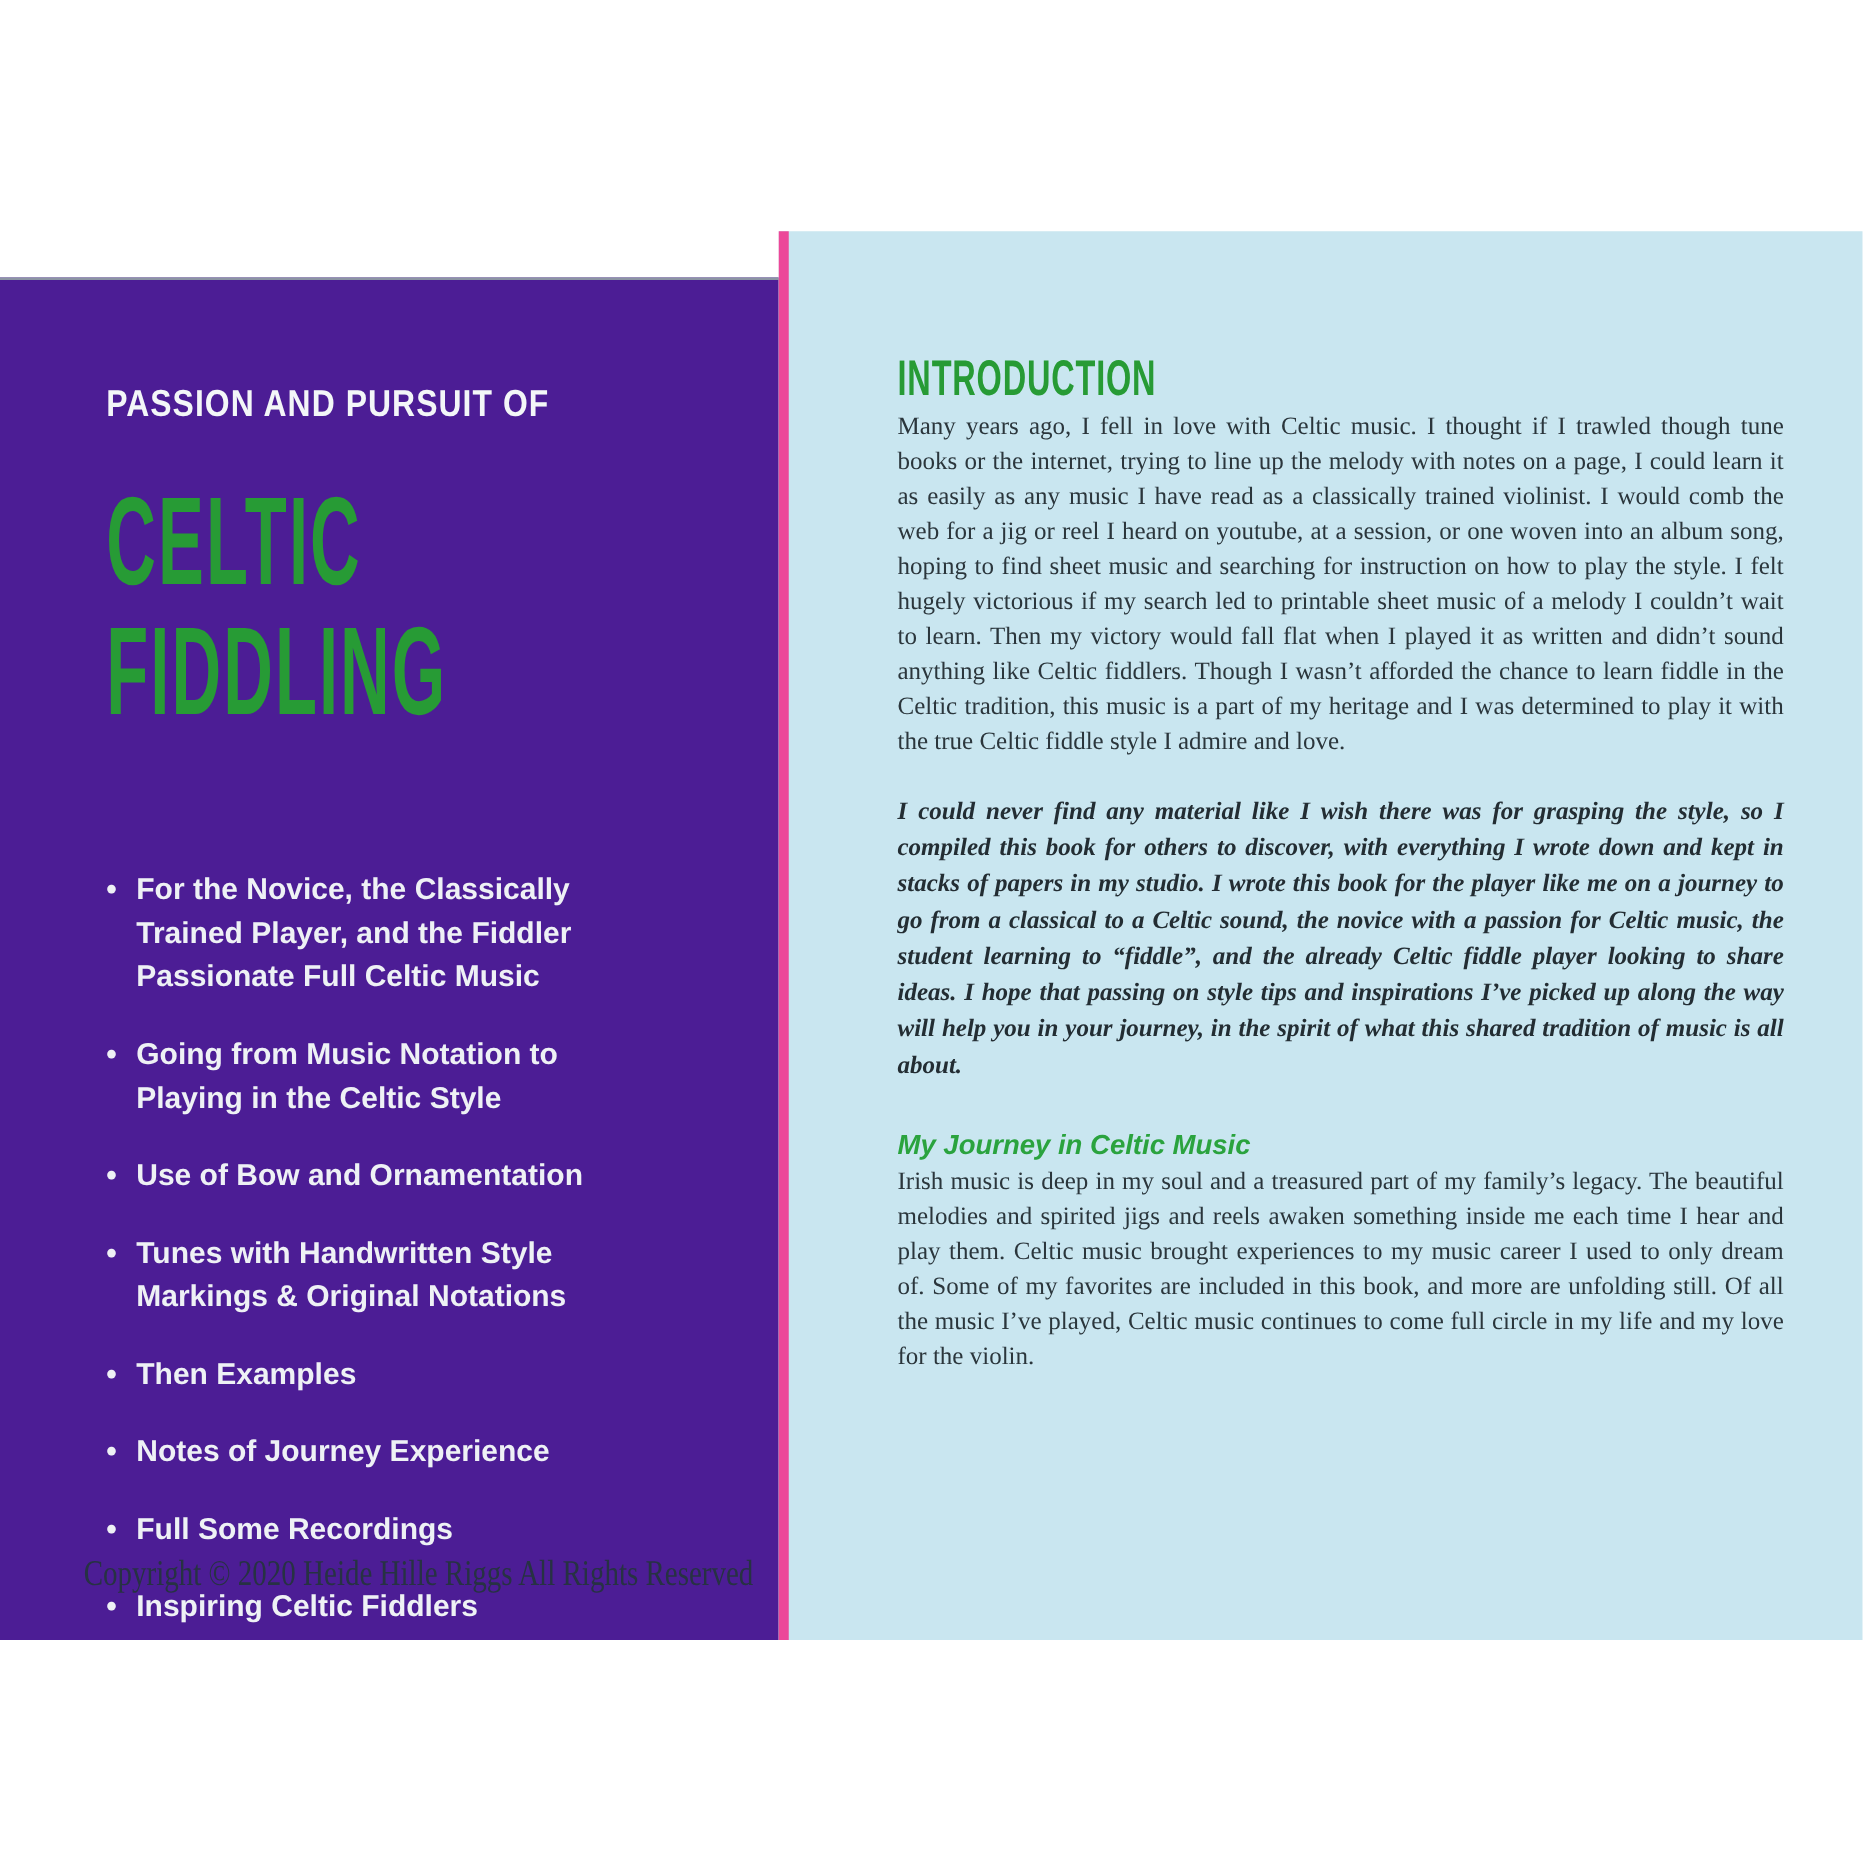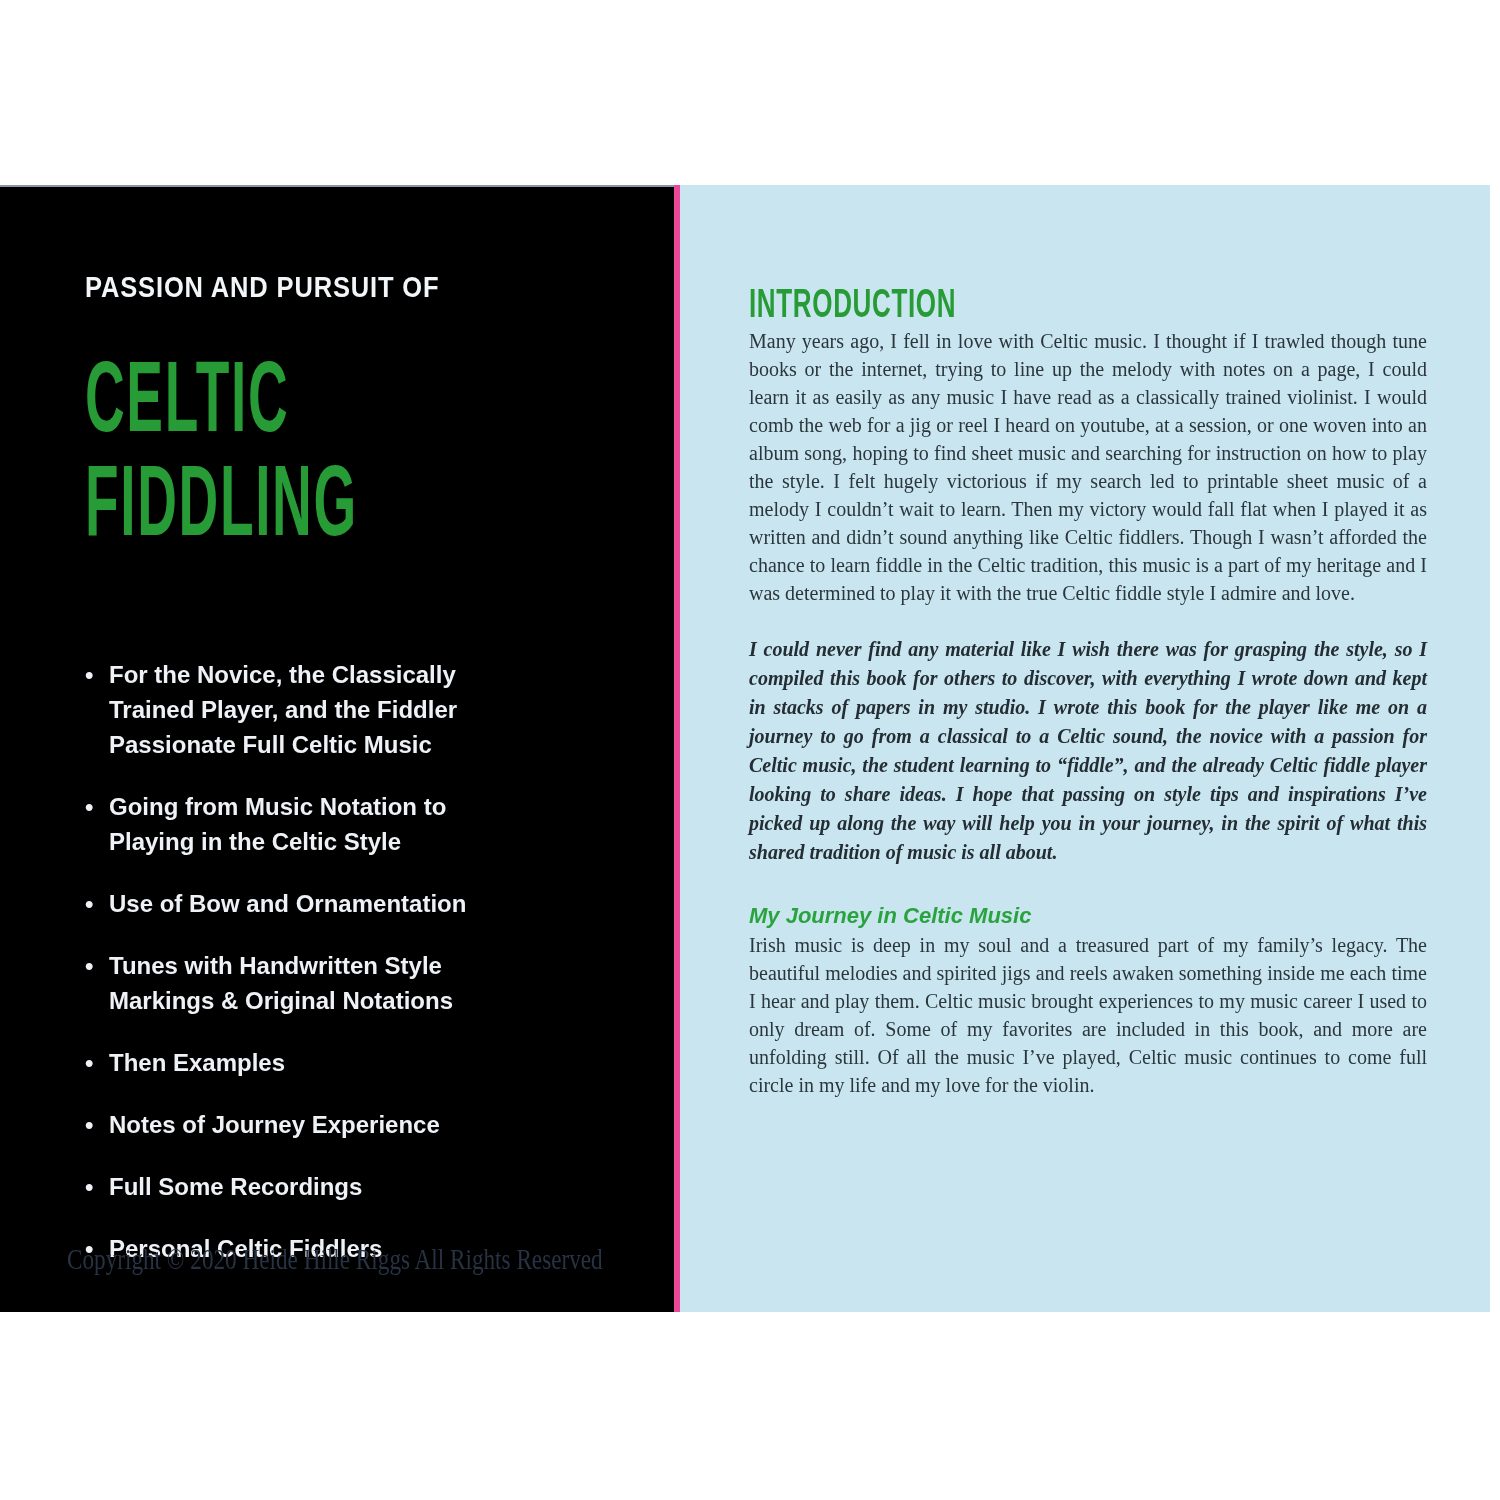--- a/index.html
+++ b/index.html
@@ -18,26 +18,27 @@
   .spread {
     position: absolute;
     top: 185px;
     left: 0;
     width: 1490px;
     height: 1127px;
     display: flex;
   }
   
   .panel-dark {
-    width: 674px;
+    width: 623px;
     box-sizing: border-box;
-    background: #000000;
+    background: #4c1d95;
     border-top: 2px solid #8b94a3;
     padding: 83px 50px 0 85px;
     color: #f3f6f8;
+    margin-top: 37px;
   }
   .kicker-row { height: 34px; line-height: 34px; }
   .kicker {
     display: inline-block;
     transform: scaleX(0.85);
     transform-origin: 0 50%;
     white-space: nowrap;
     font-size: 30px;
     font-weight: bold;
     letter-spacing: 1px;
@@ -78,22 +79,22 @@
   }
   .bullets .dot {
     flex: 0 0 24px;
     font-size: 24px;
   }
   
   .panel-light {
     flex: 1;
     box-sizing: border-box;
     background: #c9e6f0;
-    border-left: 6px solid #ec4899;
-    padding: 96px 63px 0 69px;
+    border-left: 8px solid #ec4899;
+    padding: 96px 63px 0 87px;
     color: #2b363c;
   }
   .intro-heading {
     margin: 0 0 2px 0;
     padding: 0;
     font-size: 40px;
     line-height: 44px;
     font-weight: bold;
     color: #279b35;
     white-space: nowrap;
@@ -185,21 +186,21 @@
         <li>
             <span class="dot">•</span>
             <span>Notes of Journey Experience</span>
           </li>
         <li>
             <span class="dot">•</span>
             <span>Full Some Recordings</span>
           </li>
         <li>
             <span class="dot">•</span>
-            <span>Personal Celtic Fiddlers</span>
+            <span>Inspiring Celtic Fiddlers</span>
           </li>
       </ul>
     </aside>
 
     <section class="panel-light">
       <h2 class="intro-heading">
         <span>INTRODUCTION</span>
       </h2>
       <p class="body">Many years ago, I fell in love with Celtic music.  I thought if I trawled though tune books or the internet, trying to line up the melody with notes on a page, I could learn it as easily as any music I have read as a classically trained violinist.  I would comb the web for a jig or reel I heard on youtube, at a session, or one woven into an album song, hoping to find sheet music and searching for instruction on how to play the style.  I felt hugely victorious if my search led to printable sheet music of a melody I couldn’t wait to learn.  Then my victory would fall flat when I played it as written and didn’t sound anything like Celtic fiddlers.  Though I wasn’t afforded the chance to learn fiddle in the Celtic tradition, this music is a part of my heritage and I was determined to play it with the true Celtic fiddle style I admire and love.</p>
       <p class="body emphasis">I could never find any material like I wish there was for grasping the style, so I compiled this book for others to discover, with everything I wrote down and kept in stacks of papers in my studio.  I wrote this book for the player like me on a journey to go from a classical to a Celtic sound, the novice with a passion for Celtic music, the student learning to “fiddle”, and the already Celtic fiddle player looking to share ideas.  I hope that passing on style tips and inspirations I’ve picked up along the way will help you in your journey, in the spirit of what this shared tradition of music is all about.</p>

